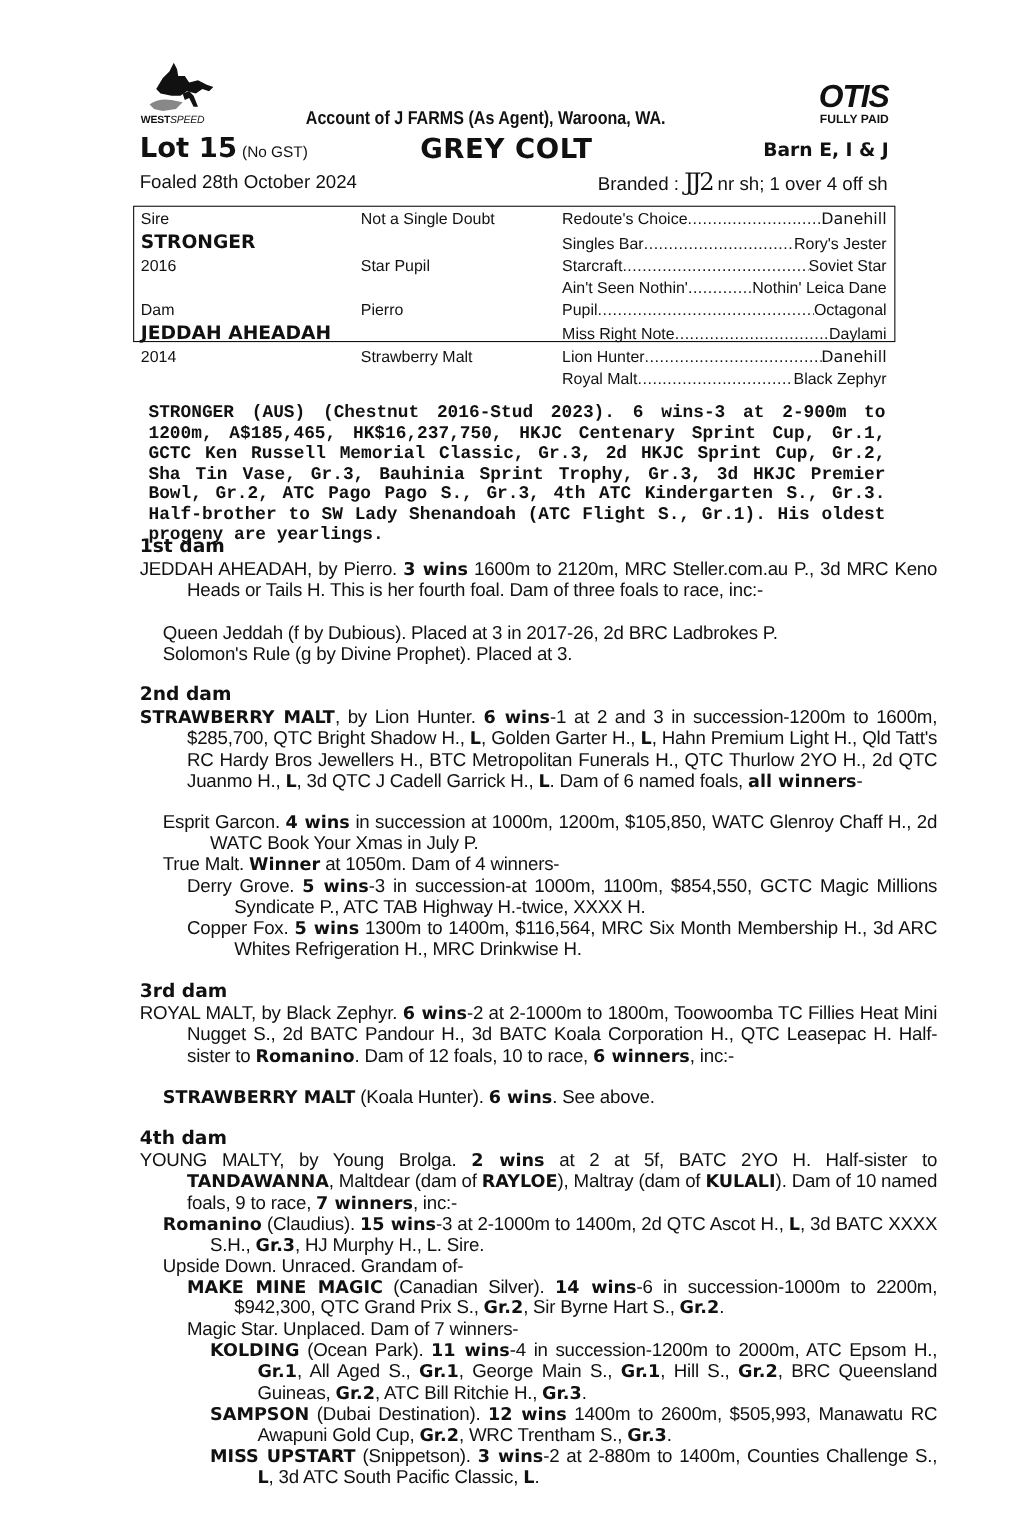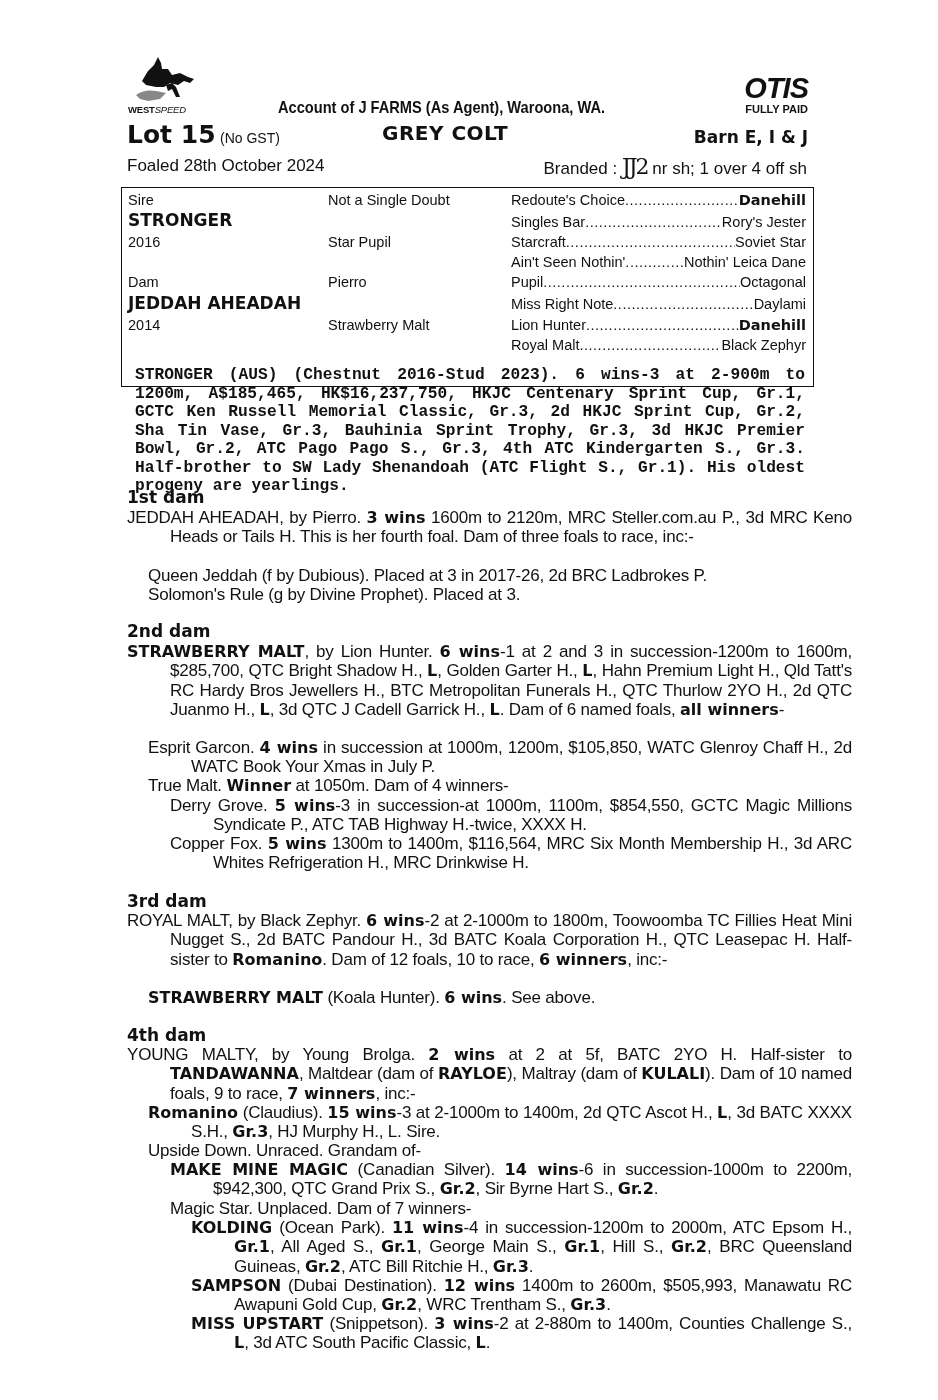--- a/index.html
+++ b/index.html
@@ -10,33 +10,33 @@
   #logo-westspeed .word { position:absolute; left:0; top:49px; font-size:9.5px; letter-spacing:-0.2px; }
   #logo-westspeed .word b { font-weight:900; }
   #logo-westspeed .word i { font-weight:400; }
   #account { left:278px; top:98px; font-size:17px; font-weight:700; transform:scaleX(0.86); transform-origin:left top; white-space:nowrap; }
   #otis { left:722px; top:74px; width:86px; height:46px; text-align:right; }
   #otis .brand { font-size:29px; font-weight:900; font-style:italic; letter-spacing:-1px; line-height:28px; }
   #otis .paid { font-size:11px; font-weight:700; line-height:14px; }
   #lot { left:127px; top:120px; white-space:nowrap; }
   #lot .big { font-size:25px; font-weight:900; font-family:"DejaVu Sans", sans-serif; }
   #lot .small { font-size:14px; }
-  #title { left:382px; top:121px; font-size:20px; font-weight:900; font-family:"DejaVu Sans", sans-serif; letter-spacing:0.5px; }
+  #title { left:382px; top:121px; font-size:25px; font-weight:900; font-family:"DejaVu Sans", sans-serif; letter-spacing:0.5px; }
   #barn { right:130px; top:127px; font-size:17px; font-weight:900; font-family:"DejaVu Sans", sans-serif; }
   #foaled { left:127px; top:156px; font-size:17px; font-weight:300; }
   #branded { right:131px; top:154px; font-size:17px; white-space:nowrap; }
   #branded .brand-mark { font-family:"DejaVu Serif", serif; font-size:22px; letter-spacing:-2px; }
   
-  #pedigree { left:121px; top:187px; width:693px; height:200px; border:1.5px solid #111; box-sizing:border-box; }
+  #pedigree { left:121px; top:187px; width:693px; height:124px; border:1.5px solid #111; box-sizing:border-box; }
   .pcell { position:absolute; font-size:14.5px; white-space:nowrap; }
   .pname { font-size:17px; font-weight:900; font-family:"DejaVu Sans", sans-serif; }
   .g3 { position:absolute; left:389px; width:295px; font-size:14.5px; display:flex; white-space:nowrap; }
   .g3 .dots { flex:1; overflow:hidden; }
   .g3 .dots::after { content:"..................................................................................................................."; letter-spacing:0.5px; }
-  .g3 b { font-family:"DejaVu Sans", sans-serif; font-weight:700; font-size:14.5px; }
+  .g3 b { font-family:"DejaVu Sans", sans-serif; font-weight:400; font-size:14.5px; }
   
   #sire-para { left:135px; top:366px; width:670px; font-size:16.2px; line-height:18.5px; font-weight:900; text-align:justify; text-align-last:left; font-family:Liberation Mono, monospace; transform:scaleX(1); }
   
   .dam-head { position:absolute; left:127px; font-size:17px; font-weight:900; font-family:"DejaVu Sans", sans-serif; }
   .entry { position:absolute; font-size:17px; line-height:19.3px; text-align:justify; text-align-last:left; letter-spacing:-0.2px; }
   .entry b { font-family:"DejaVu Sans", sans-serif; font-weight:900; font-size:16px; letter-spacing:0; }
   .l0 { left:127px; width:682px; text-indent:0; padding-left:43px; }
   .hang { text-indent:-43px; }
   .l1 { left:148px; width:661px; padding-left:43px; }
   .l2 { left:170px; width:639px; padding-left:43px; }

